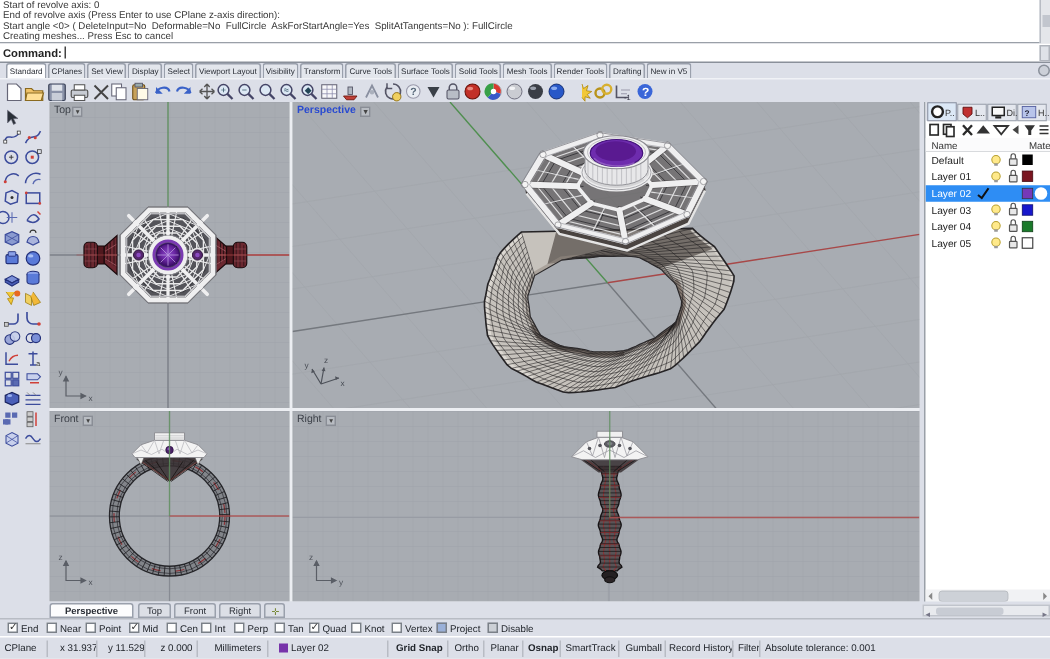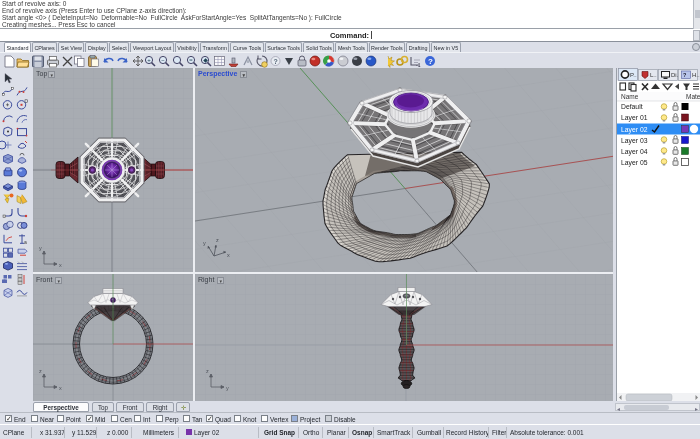--- a/index.html
+++ b/index.html
@@ -2,21 +2,21 @@
 <html><head>
 <meta charset="utf-8">
 <style>
 * { margin:0; padding:0; box-sizing:border-box; }
 html,body { width:700px; height:439px; overflow:hidden; }
 body { font-family:"Liberation Sans", sans-serif; background:#dcdfe8; position:relative; }
 .abs { position:absolute; }
 
 
 #history { left:0; top:0; width:700px; height:29px; background:#fff; border-bottom:1px solid #9aa0a8; color:#3a3a3a; font-size:6.5px; line-height:6.9px; padding:1px 0 0 2px; white-space:pre; }
-#cmdline { left:0; top:29px; width:700px; height:13px; background:#fff; border-bottom:1px solid #8a909a; color:#222; font-size:7.5px; font-weight:bold; padding:2px 0 0 2px;text-align:center; }
+#cmdline { left:0; top:29px; width:700px; height:13px; background:#fff; border-bottom:1px solid #8a909a; color:#222; font-size:7.5px; font-weight:bold; padding:2px 0 0 2px; }
 #cmdcursor { display:inline-block; width:1px; height:8px; background:#444; vertical-align:-1px; }
 #hscroll { left:693px; top:0; width:7px; height:29px; background:#e4e6ea; border-left:1px solid #b8bcc4; }
 #hscroll .thumb { position:absolute; left:1px; top:10px; width:5px; height:8px; background:#c2c6ce; }
 #spin { left:693px; top:30px; width:7px; height:11px; background:#dfe2e8; border:1px solid #b0b4bc; }
 
 
 #tabbar { left:0; top:42px; width:700px; height:10px; background:#dcdfe8; display:flex; align-items:flex-end; padding-left:4px; }
 #tabbar .tab { height:10px; font-size:5.4px; color:#2a2e36; background:#e3e6ec; border:1px solid #9aa0ac; border-bottom:none; border-radius:2px 2px 0 0; padding:1.5px 1.5px 0 1.5px; margin-right:1px; white-space:nowrap; }
 #tabbar .tab.active { background:#fdfdfe; }
 #tabgear { left:692px; top:43px; width:8px; height:8px; border-radius:4px; border:1px solid #8a909a; background:#ccd0d8; }

